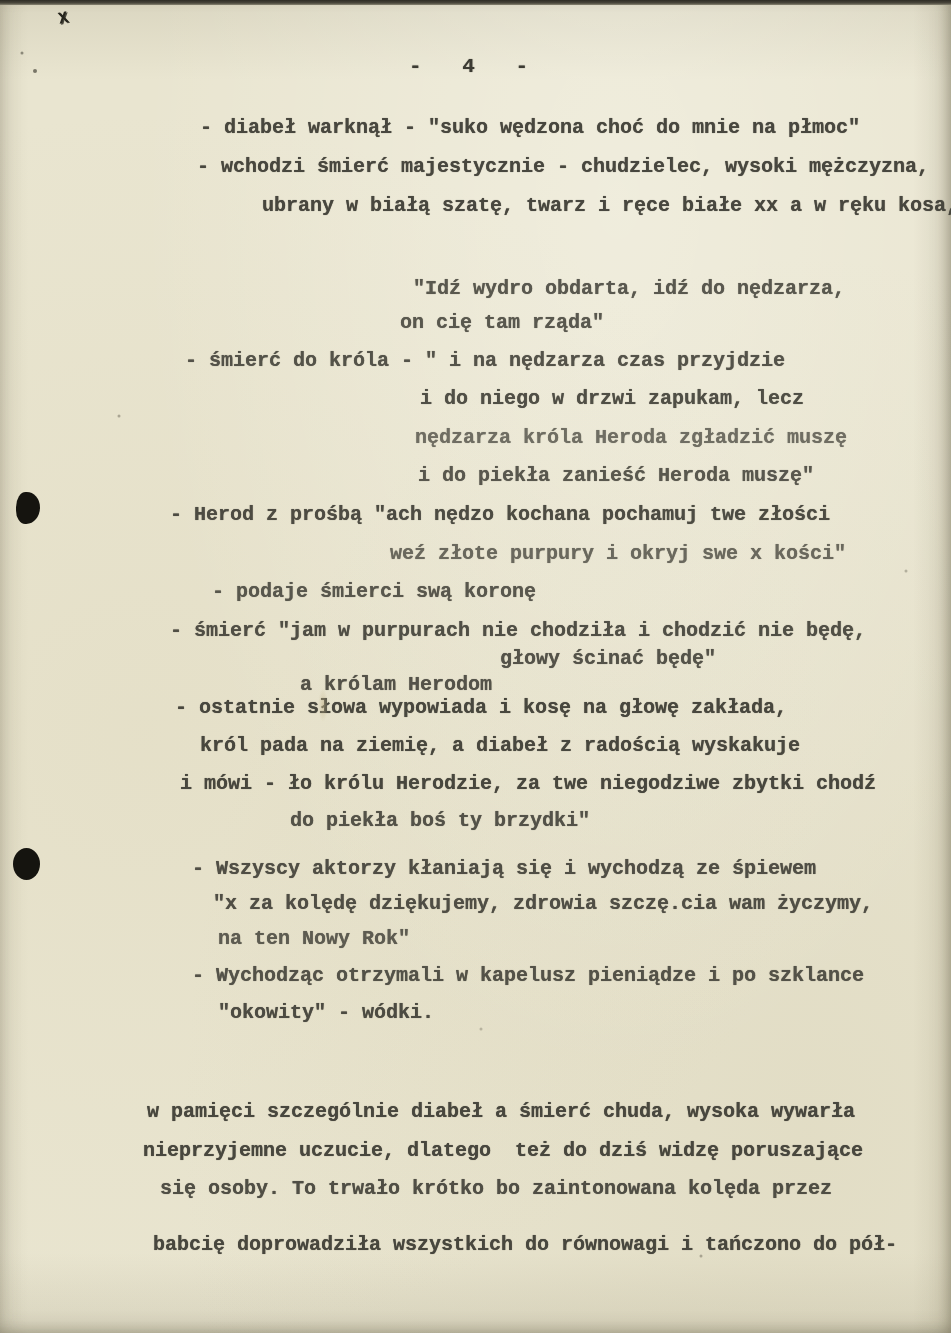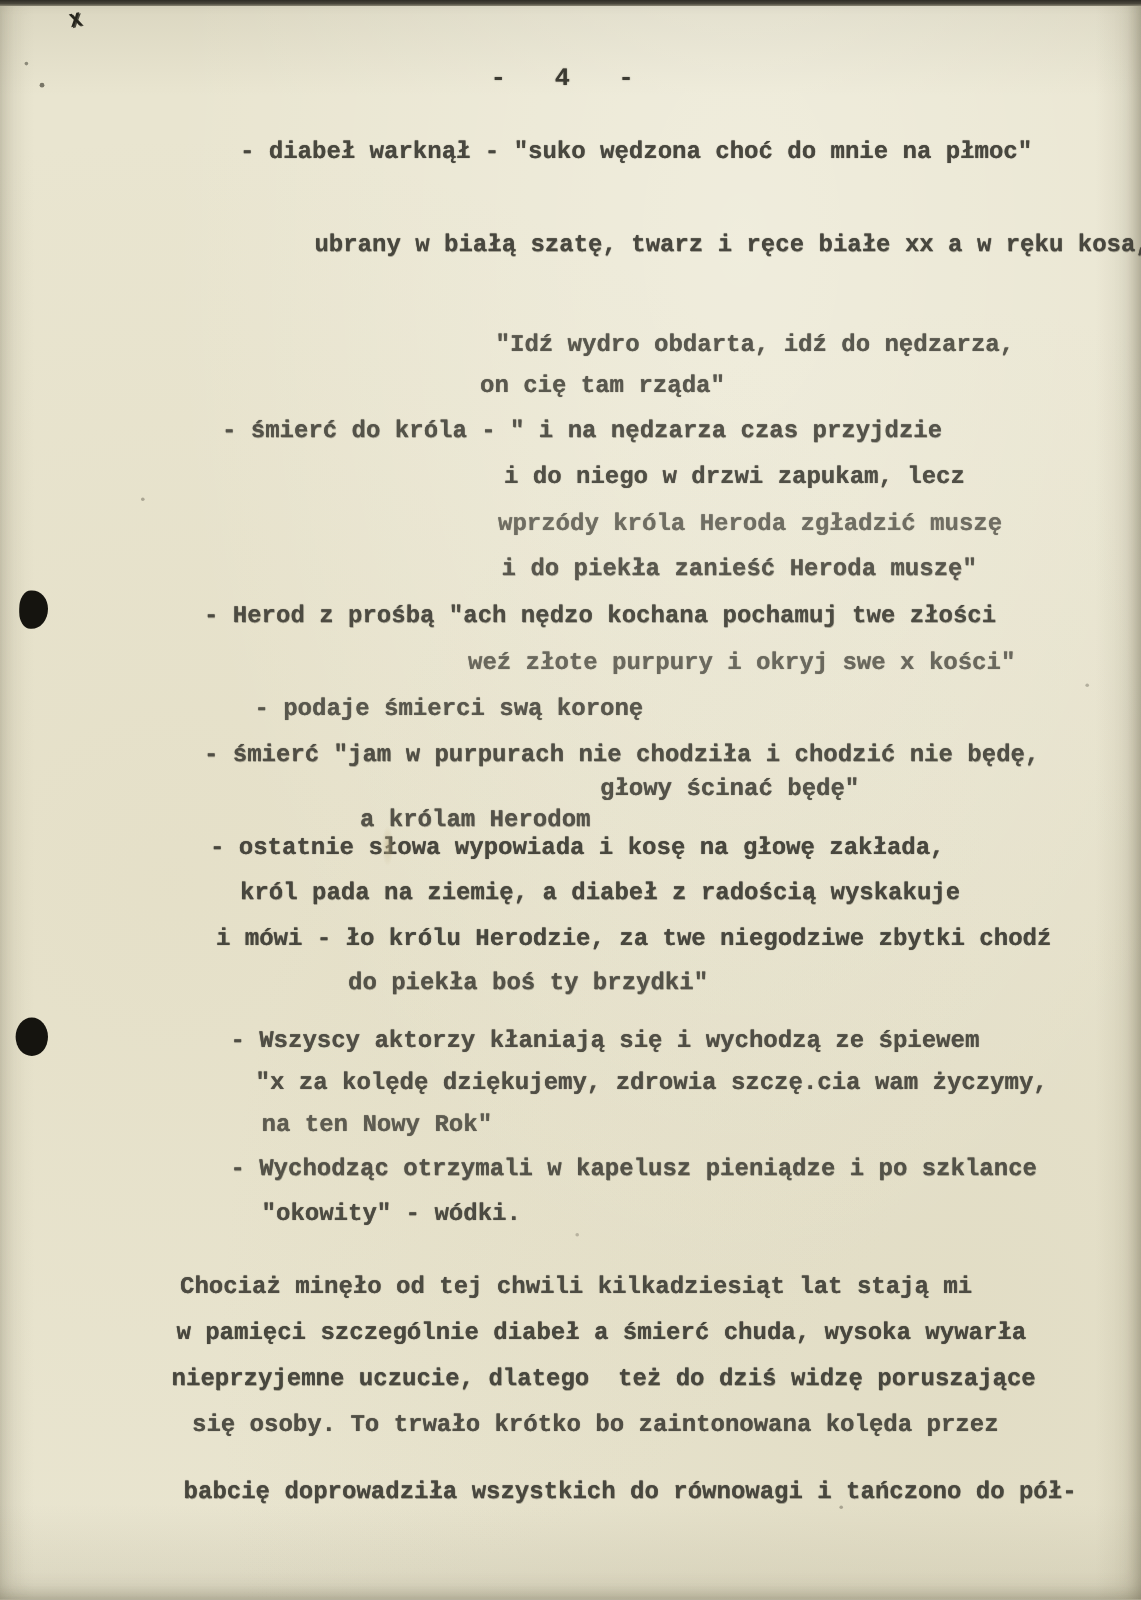--- a/index.html
+++ b/index.html
@@ -76,43 +76,43 @@
 </style>
 </head>
 <body>
 
 <div class="page">
   <div class="scan-edge-top"></div>
   <span class="corner-mark">x</span>
   <div class="page-number">- 4 -</div>
   <div class="text-layer">
       <div class="line" style="left: 200px; top: 127px; opacity: 0.95;">- diabeł warknął - "suko wędzona choć do mnie na płmoc"</div>
+      <div class="line" style="left: 197px; top: 166px; opacity: 0.95;">- wchodzi śmierć majestycznie - chudzielec, wysoki mężczyzna,</div>
       <div class="line" style="left: 262px; top: 205px; opacity: 0.95;">ubrany w białą szatę, twarz i ręce białe xx a w ręku kosa,</div>
       <div class="line" style="left: 413px; top: 288px; opacity: 0.85;">"Idź wydro obdarta, idź do nędzarza,</div>
       <div class="line" style="left: 400px; top: 322px; opacity: 0.85;">on cię tam rząda"</div>
       <div class="line" style="left: 185px; top: 360px; opacity: 0.88;">- śmierć do króla - " i na nędzarza czas przyjdzie</div>
       <div class="line" style="left: 420px; top: 398px; opacity: 0.9;">i do niego w drzwi zapukam, lecz</div>
-      <div class="line" style="left: 415px; top: 437px; opacity: 0.72;">wprzódy króla Heroda zgładzić muszę</div>
+      <div class="line" style="left: 415px; top: 437px; opacity: 0.72;">nędzarza króla Heroda zgładzić muszę</div>
       <div class="line" style="left: 418px; top: 475px; opacity: 0.85;">i do piekła zanieść Heroda muszę"</div>
       <div class="line" style="left: 170px; top: 514px; opacity: 0.92;">- Herod z prośbą "ach nędzo kochana pochamuj twe złości</div>
       <div class="line" style="left: 390px; top: 553px; opacity: 0.75;">weź złote purpury i okryj swe x kości"</div>
       <div class="line" style="left: 172px; top: 591px; opacity: 0.85; margin-left: 40px;">- podaje śmierci swą koronę</div>
       <div class="line" style="left: 170px; top: 630px; opacity: 0.9;">- śmierć "jam w purpurach nie chodziła i chodzić nie będę,</div>
       <div class="line" style="left: 300px; top: 684px; opacity: 0.88;">a królam Herodom</div>
       <div class="line" style="left: 500px; top: 658px; opacity: 0.88;">głowy ścinać będę"</div>
       <div class="line" style="left: 175px; top: 707px; opacity: 0.95;">- ostatnie słowa wypowiada i kosę na głowę zakłada,</div>
       <div class="line" style="left: 200px; top: 745px; opacity: 0.95;">król pada na ziemię, a diabeł z radością wyskakuje</div>
       <div class="line" style="left: 180px; top: 783px; opacity: 0.95;">i mówi - ło królu Herodzie, za twe niegodziwe zbytki chodź</div>
       <div class="line" style="left: 290px; top: 820px; opacity: 0.88;">do piekła boś ty brzydki"</div>
       <div class="line" style="left: 192px; top: 868px; opacity: 0.9;">- Wszyscy aktorzy kłaniają się i wychodzą ze śpiewem</div>
       <div class="line" style="left: 213px; top: 903px; opacity: 0.9;">"x za kolędę dziękujemy, zdrowia szczę.cia wam życzymy,</div>
       <div class="line" style="left: 218px; top: 938px; opacity: 0.82;">na ten Nowy Rok"</div>
       <div class="line" style="left: 192px; top: 975px; opacity: 0.88;">- Wychodząc otrzymali w kapelusz pieniądze i po szklance</div>
       <div class="line" style="left: 218px; top: 1012px; opacity: 0.92;">"okowity" - wódki.</div>
-      <div class="line" style="left: 150px; top: 1073px; opacity: 0.92;">Chociaż minęło od tej chwili kilkadziesiąt lat stają mi</div>
       <div class="line" style="left: 147px; top: 1111px; opacity: 0.95;">w pamięci szczególnie diabeł a śmierć chuda, wysoka wywarła</div>
       <div class="line" style="left: 143px; top: 1150px; opacity: 0.95;">nieprzyjemne uczucie, dlatego  też do dziś widzę poruszające</div>
       <div class="line" style="left: 160px; top: 1188px; opacity: 0.9;">się osoby. To trwało krótko bo zaintonowana kolęda przez</div>
       <div class="line" style="left: 153px; top: 1226px; opacity: 0.95; margin-top: 18px;">babcię doprowadziła wszystkich do równowagi i tańczono do pół-</div>
     </div>
   <div class="hole-punch top"></div>
   <div class="hole-punch bottom"></div>
   <div class="speck"></div>
   <div class="stain"></div>
 </div>

